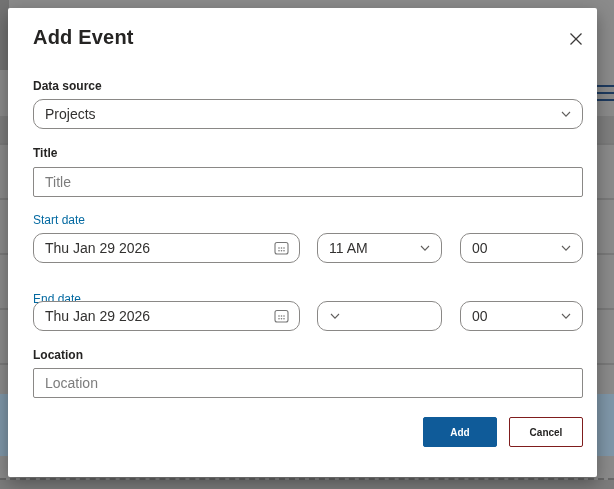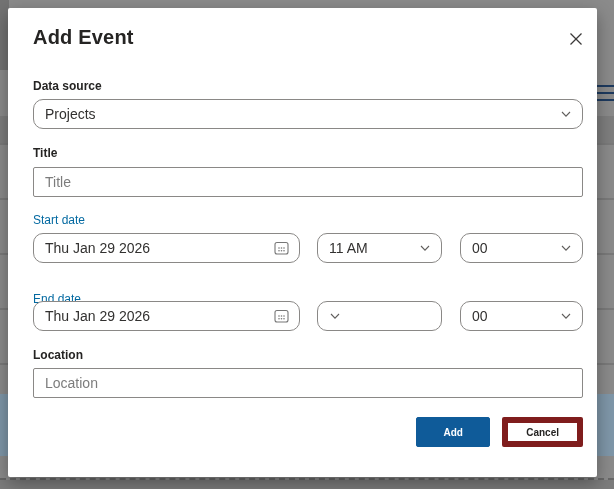--- a/index.html
+++ b/index.html
@@ -67,21 +67,21 @@
     position: absolute; left: 25px; top: 409px; width: 550px; height: 30px;
     display: flex; justify-content: flex-end; gap: 12px;
   }
   .btn {
     height: 30px; min-width: 74px; padding: 0 18px;
     font-family: "Liberation Sans", sans-serif;
     font-size: 10px; font-weight: 700; border-radius: 2px; cursor: pointer;
     display: flex; align-items: center; justify-content: center;
   }
   .btn-primary { background: #0f5b99; color: #ffffff; border: 1px solid #0f5b99; }
-  .btn-default { background: #ffffff; color: #252423; border: 6px solid #7f1d1d; }
+  .btn-default { background: #ffffff; color: #252423; border: 1px solid #7f1d1d; }
 
   .icon-svg { display: block; }
 </style>
 </head>
 <body>
 
 <div class="backdrop">
   <div class="bd-corner-dark"></div>
   <div class="bd-dark-band"></div>
   <div class="bd-navy" style="top:85px"></div>

